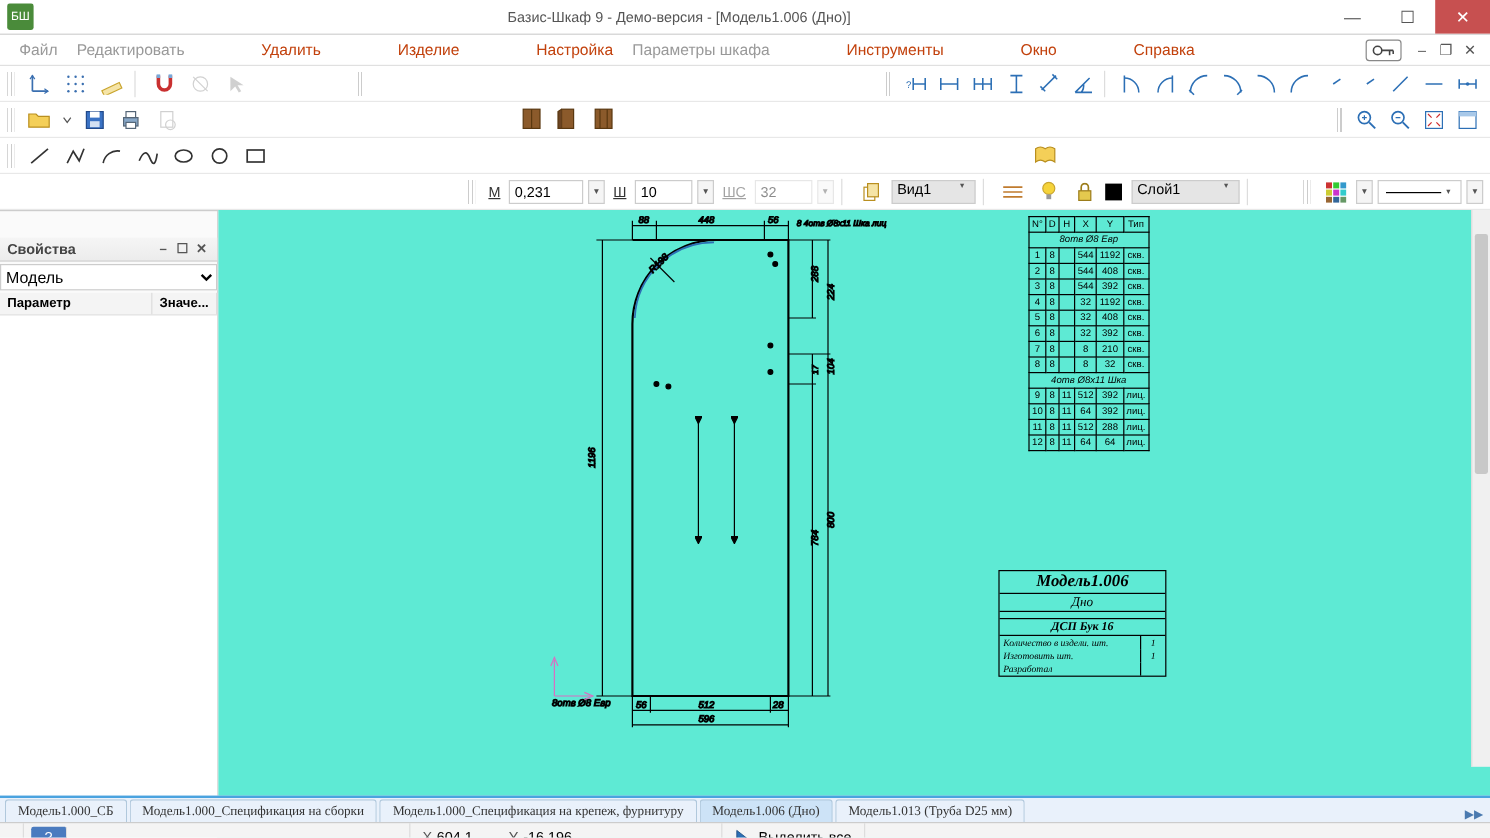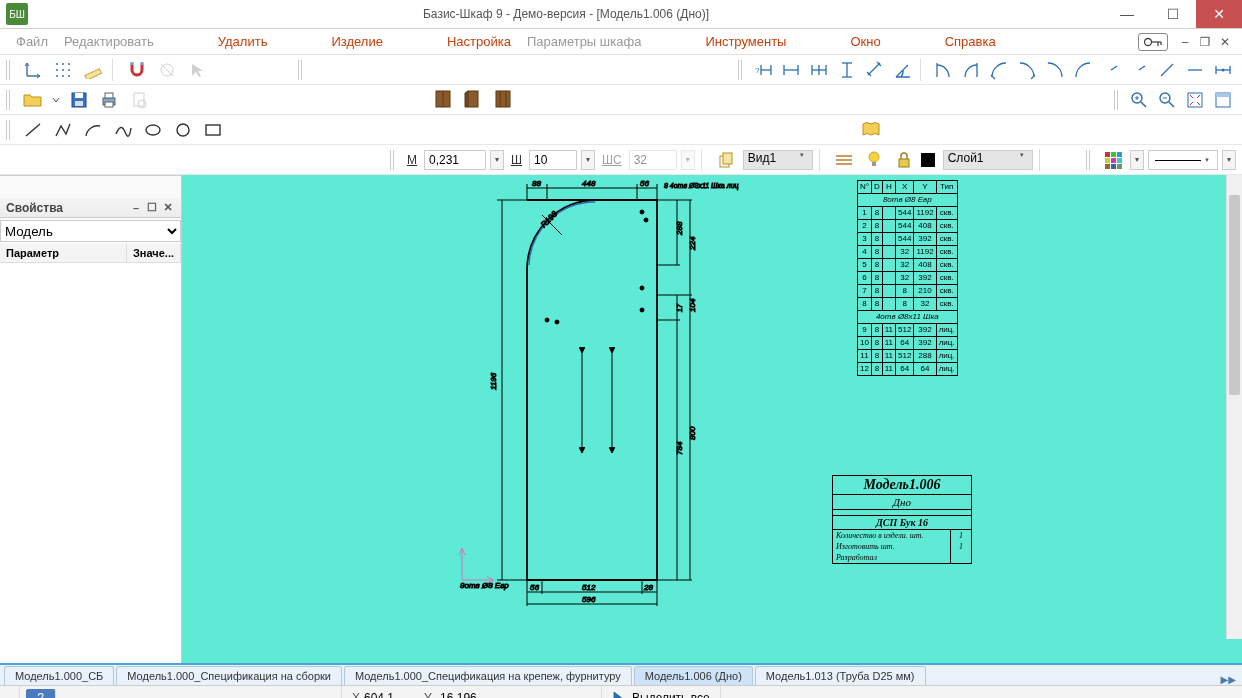--- a/index.html
+++ b/index.html
@@ -62,21 +62,21 @@
   .holetable th { font-weight:normal; }
   .holetable .group-row td { font-style:italic; }
   
   .stamp { position:absolute; left:650px; top:300px; width:140px; border:1px solid #000; font-size:8px; font-family: "Times New Roman", serif; font-style:italic; }
   .stamp .st-row { border-bottom:1px solid #000; padding:1px 4px; text-align:center; }
   .stamp .st-title { font-size:14px; font-weight:bold; }
   .stamp .st-cols { display:flex; }
   .stamp .st-cols > div { border-right:1px solid #000; flex:1; padding:1px 3px; }
   .stamp .st-cols > div:last-child { border-right:none; flex:0 0 20px; text-align:center; }
   
-  .doc-tabs { position:absolute; left:0; right:0; bottom:24px; height:22px; background:#e9f1fb; border-top:2px solid #4aa3df; display:flex; align-items:flex-end; padding-left:4px; font-size:11px; }
+  .doc-tabs { position:absolute; left:0; right:0; bottom:24px; height:22px; background:#e9f1fb; border-top:2px solid #4aa3df; display:flex; align-items:flex-end; padding-left:4px; font-size:11px;font-family:Liberation Serif, serif; }
   .doc-tab { padding:3px 10px; border:1px solid #b0c8dc; border-bottom:none; background:#e9f1fb; margin-right:2px; border-radius:3px 3px 0 0; color:#333; }
   .doc-tab.active { background:#cde3f7; font-weight:normal; }
   .doc-tabs .nav { margin-left:auto; padding:0 6px; color:#4a7ab0; font-size:10px; }
   
   .statusbar { position:absolute; left:0; right:0; bottom:0; height:24px; background:#f4f4f4; border-top:1px solid #ccc; display:flex; align-items:center; font-size:12px; }
   .status-cell { border-right:1px solid #ddd; height:100%; display:flex; align-items:center; padding:0 10px; }
   .status-cell.q { width:30px; justify-content:center; background:#4a7bbf; color:#fff; border-radius:2px; margin:2px 6px; height:18px; }
   .status-cell.coords { width: 260px; }
   .status-cell .lbl { color:#555; margin-right:4px; }
   .status-cell.sel { }

